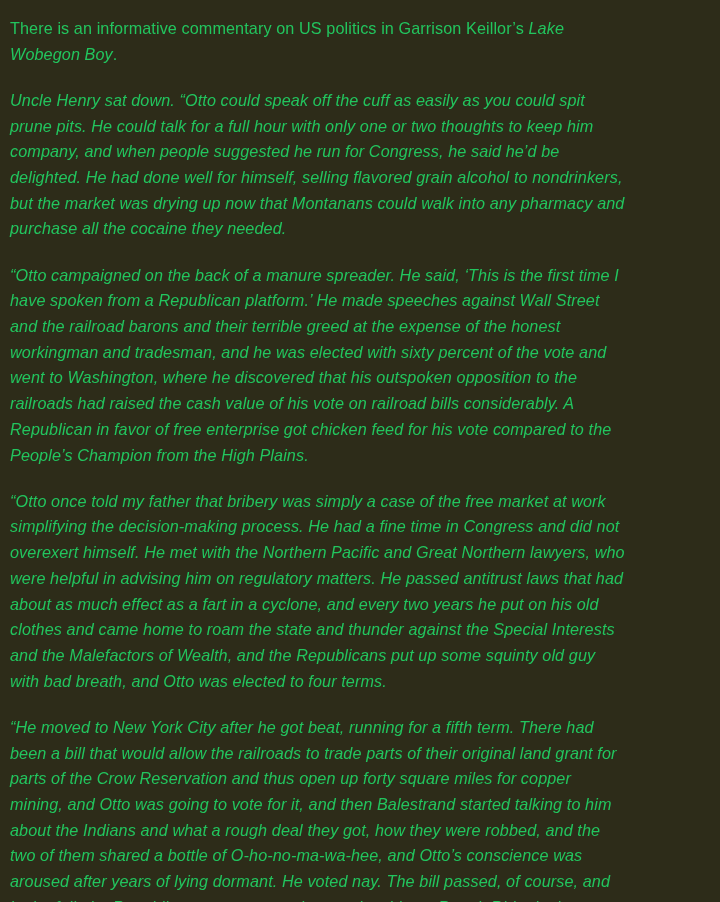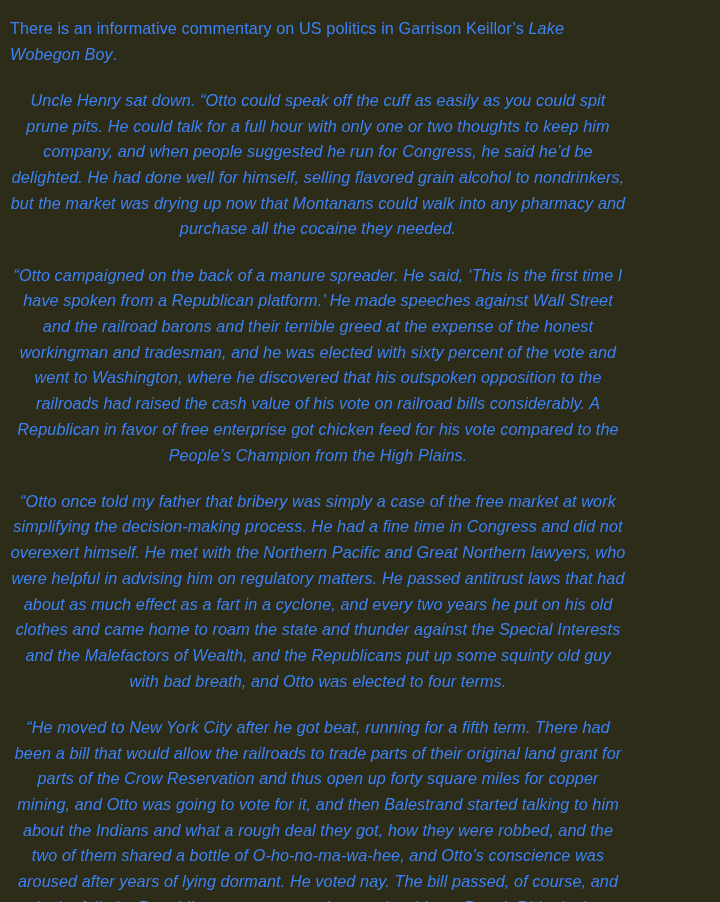--- a/index.html
+++ b/index.html
@@ -11,34 +11,33 @@
     height: 902px;
     background: #2d2c19;
     overflow: hidden;
     font-family: "Liberation Sans", "DejaVu Sans", sans-serif;
   }
   .page {
     box-sizing: border-box;
     width: 636px;
     height: 902px;
     padding: 16px 10px 10px 10px;
-    color: #3b82f6;
+    color: #22c55e;
     font-size: 16.2px;
     line-height: 25.7px;
     letter-spacing: 0.1px;
   }
   p {
     margin: 0 0 20.5px 0;
   }
   p:last-child {
     margin-bottom: 12px;
   }
   .quote {
     font-style: italic;
-    text-align: center;
   }
   .book-title {
     font-style: italic;
   }
 </style>
 </head>
 <body>
 
 <main class="page">
   <p>

